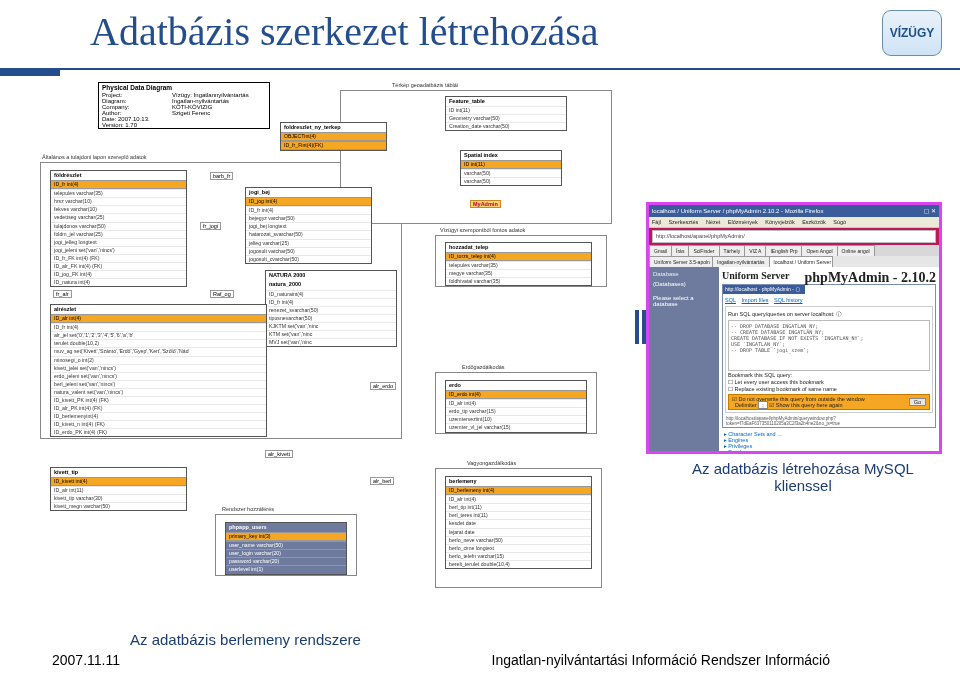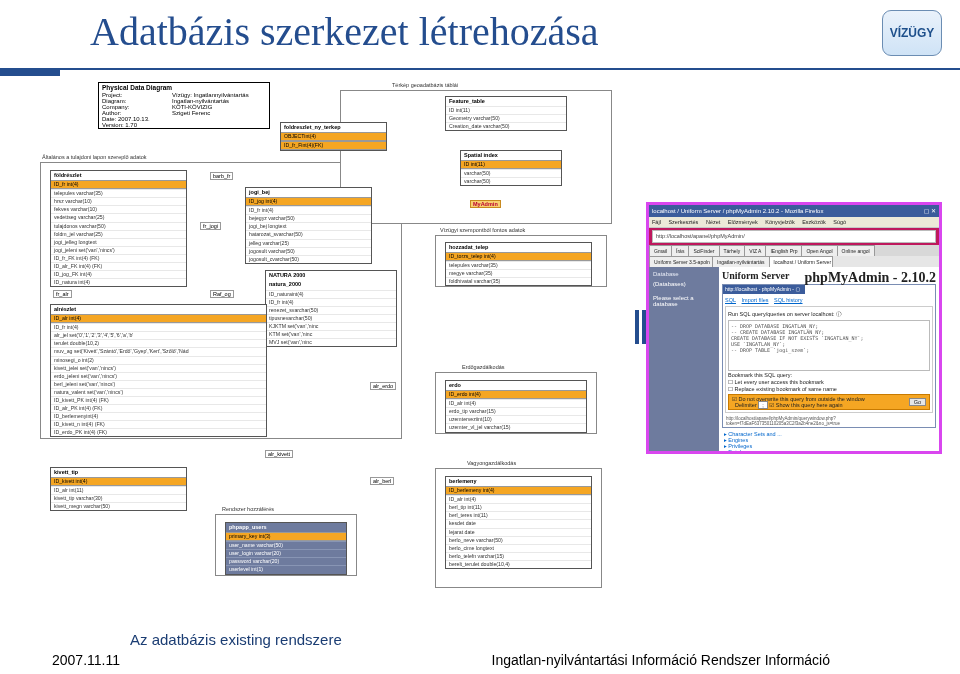--- a/index.html
+++ b/index.html
@@ -339,16 +339,17 @@
           <div>▸ <span>Character Sets and ...</span></div>
           <div>▸ <span>Engines</span></div>
           <div>▸ <span>Privileges</span></div>
           <div>▸ <span>Databases</span></div>
 
         </div>
       </div>
     </div>
   </div>
 
-  <div class="cap-er">Az adatbázis existing rendszere</div>
+  <div class="cap-db">Az adatbázis létrehozása MySQL klienssel</div>
+  <div class="cap-er">Az adatbázis berlemeny rendszere</div>
   <div class="footer-date">2007.11.11</div>
   <div class="footer-text">Ingatlan-nyilvántartási Információ Rendszer Információ</div>
 </div>
 
 </body></html>

